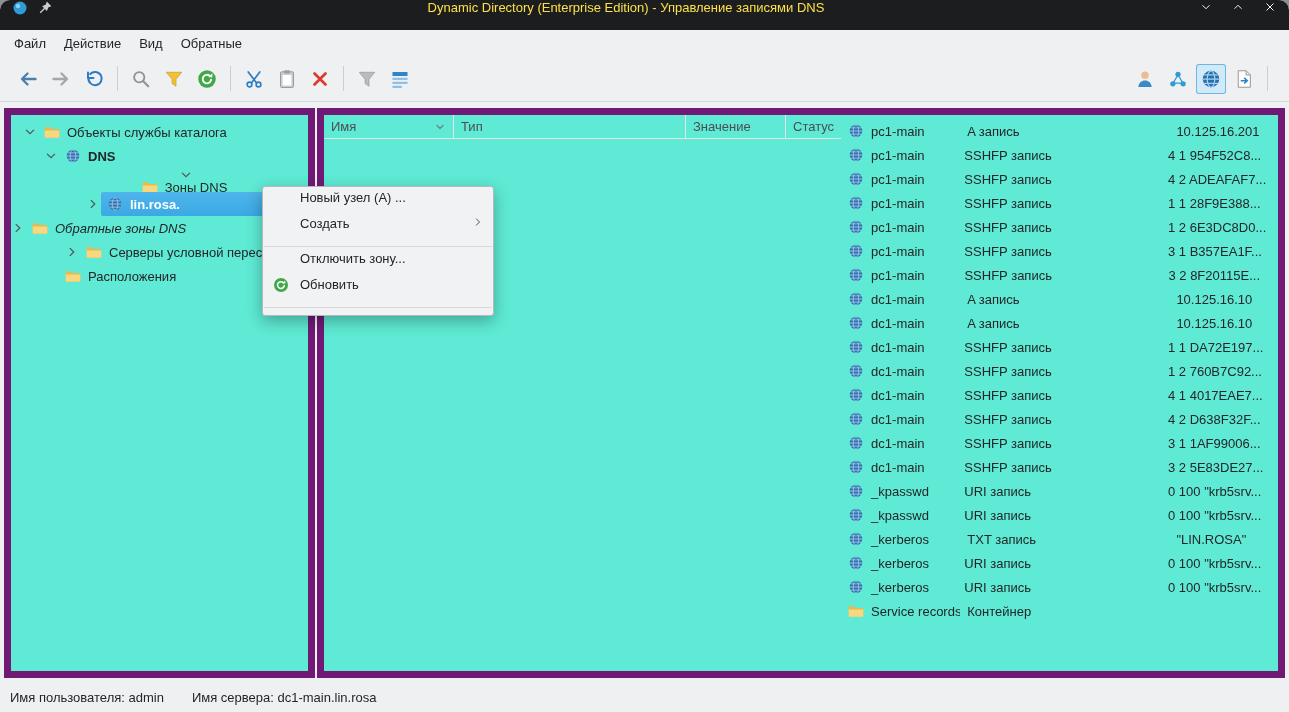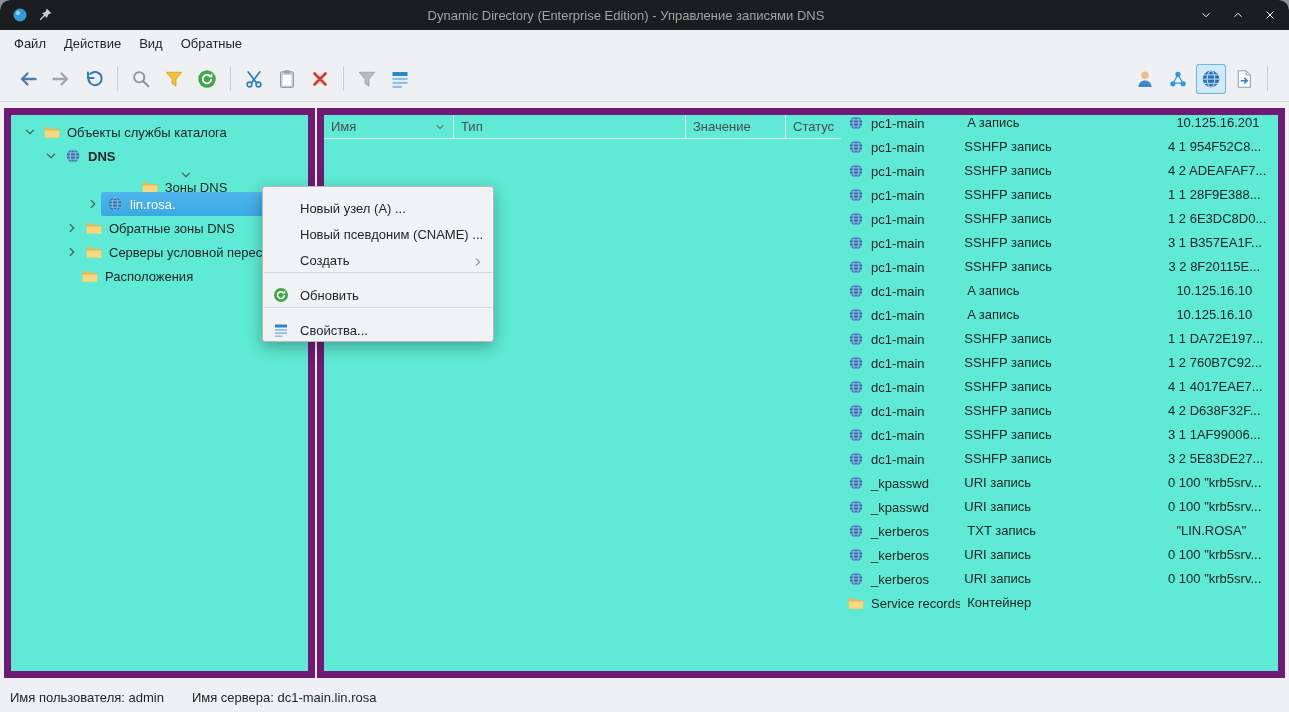--- a/index.html
+++ b/index.html
@@ -1,19 +1,19 @@
 <!DOCTYPE html>
 <html><head>
 <meta charset="utf-8">
 <style>
   *{box-sizing:border-box;margin:0;padding:0;cursor:default;user-select:none}
   html,body{width:1289px;height:712px;overflow:hidden}
   body{font-family:"Liberation Sans","DejaVu Sans",sans-serif;font-size:13px;color:#232629;background:#8e9193}
   .window{position:relative;width:1289px;height:712px;display:flex;flex-direction:column;background:#eff0f1;border-radius:10px 10px 0 0;overflow:hidden}
-  .titlebar{height:30px;flex:none;background:#1b1d1f;color:#a3a3a3;display:flex;align-items:center;padding:0 12px;gap:14px}
+  .titlebar{height:30px;flex:none;background:#1b1d1f;color:#fde047;display:flex;align-items:flex-start;padding:0 12px;gap:14px}
   .tb-left{display:flex;align-items:center;gap:9px}
   .tb-title{flex:1;text-align:center;font-size:13px}
   .tb-controls{display:flex;align-items:center;gap:18px}
   .ic{display:inline-flex;flex:none}
   .ic svg{width:100%;height:100%;display:block}
   .ic16{width:16px;height:16px}
   .ic14{width:14px;height:14px}
   .menubar{height:26px;flex:none;display:flex;align-items:center;padding:0 5px}
   .menu-item{padding:4px 9px}
   .toolbar{height:46px;flex:none;display:flex;align-items:center;padding:0 13px;border-bottom:1px solid #d6d7d8}
@@ -30,29 +30,29 @@
   .tree-item{height:24px;display:flex;align-items:center}
   .chev{width:14px;height:14px;flex:none;margin-right:1px;display:inline-flex}
   .chev svg{width:100%;height:100%;display:block}
   .tree-content{flex:1;height:24px;display:flex;align-items:center;gap:7px;padding:0 6px;margin-right:4px;border-radius:2px;white-space:nowrap;overflow:hidden}
   .tree-content.selected{background:linear-gradient(#4fb5eb,#3aa9e4);color:#fff}
   .thead{height:24px;flex:none;display:flex;align-items:stretch;border-bottom:1px solid #e2e4e6}
   .th{display:flex;align-items:center;padding:0 7px;color:#4b4e51;border-right:1px solid #e2e4e6;white-space:nowrap;overflow:hidden}
   .th-0{width:130px}.th-1{width:232px}.th-2{width:100px}.th-3{flex:1;border-right:none}
   .hdd{margin-left:auto;width:12px;height:12px}
   .rows{flex:1;overflow:hidden}
-  .row{height:24px;display:flex;align-items:flex-start}
+  .row{height:24px;display:flex;align-items:flex-end}
   .cell{white-space:nowrap;overflow:hidden;display:flex;align-items:center}
   .c-name{width:130px;padding:0 4px 0 7px;gap:7px}
   .c-type{width:232px;padding:0 7px}
   .c-value{width:100px;padding:0 4px;overflow:visible}
   .c-status{flex:1;padding:0 7px}
   .statusbar{height:30px;flex:none;display:flex;align-items:center;gap:28px;padding:0 10px}
   .context-menu{position:absolute;left:262px;top:186px;width:232px;background:#f1f2f3;border:1px solid #b6b8ba;border-radius:3px;box-shadow:0 5px 16px rgba(0,0,0,.3);padding:3px 0;z-index:20}
-  .cm-item{height:26px;display:flex;align-items:flex-end;padding:0 9px}
+  .cm-item{height:26px;display:flex;align-items:flex-start;padding:0 9px}
   .cm-ic{width:18px;height:16px;flex:none;margin-right:10px;display:flex;align-items:center;justify-content:center}
   .cm-ic svg{width:16px;height:16px;display:block}
   .cm-label{flex:1;white-space:nowrap}
   .cm-arrow{width:12px;height:12px}
   .cm-sep{height:1px;background:#d7d8d9;margin:4px 1px}
 </style>
 </head>
 <body>
 
 <div class="window">
@@ -275,70 +275,70 @@
             <div class="tree-content">
               <span class="ic ic16">
                 <svg viewBox="0 0 16 16">
                   <path d="M1.3 3.2h4.5l1.6 1.7h7.3c.3 0 .6.3.6.6v7.6c0 .3-.3.6-.6.6H1.3c-.3 0-.6-.3-.6-.6V3.8c0-.3.3-.6.6-.6z" fill="#e9b94e"></path>
                   <path d="M.7 6.6h14.6v6.5c0 .3-.3.6-.6.6H1.3c-.3 0-.6-.3-.6-.6z" fill="#f7d780"></path>
                 </svg>
               </span>
               <span>Зоны DNS</span>
             </div>
           </div>
-          <div class="tree-item" style="padding-left: 75px;">
+          <div class="tree-item" style="padding-left: 75px; font-weight: bold;">
             <span class="chev">
               <svg viewBox="0 0 16 16">
                 <path d="M5.5 3.5L10 8l-4.5 4.5" fill="none" stroke="#51565a" stroke-width="1.4"></path>
               </svg>
             </span>
             <div class="tree-content selected">
               <span class="ic ic16">
                 <svg viewBox="0 0 16 16">
                   <circle cx="8" cy="8" r="6.2" fill="#336fa8"></circle>
                   <ellipse cx="8" cy="8" rx="2.8" ry="6.2" fill="none" stroke="#9ccdf0" stroke-width=".9"></ellipse>
                   <path d="M1.8 8h12.4M2.9 4.9h10.2M2.9 11.1h10.2" stroke="#9ccdf0" stroke-width=".9" fill="none"></path>
                 </svg>
               </span>
               <span>lin.rosa.</span>
+            </div>
+          </div>
+          <div class="tree-item" style=" font-style: italic;">
+            <span class="chev">
+              <svg viewBox="0 0 16 16">
+                <path d="M5.5 3.5L10 8l-4.5 4.5" fill="none" stroke="#51565a" stroke-width="1.4"></path>
+              </svg>
+            </span>
+            <div class="tree-content">
+              <span class="ic ic16">
+                <svg viewBox="0 0 16 16">
+                  <path d="M1.3 3.2h4.5l1.6 1.7h7.3c.3 0 .6.3.6.6v7.6c0 .3-.3.6-.6.6H1.3c-.3 0-.6-.3-.6-.6V3.8c0-.3.3-.6.6-.6z" fill="#e9b94e"></path>
+                  <path d="M.7 6.6h14.6v6.5c0 .3-.3.6-.6.6H1.3c-.3 0-.6-.3-.6-.6z" fill="#f7d780"></path>
+                </svg>
+              </span>
+              <span>Обратные зоны DNS</span>
             </div>
           </div>
           <div class="tree-item" style="padding-left: 54px;">
             <span class="chev">
               <svg viewBox="0 0 16 16">
                 <path d="M5.5 3.5L10 8l-4.5 4.5" fill="none" stroke="#51565a" stroke-width="1.4"></path>
               </svg>
             </span>
             <div class="tree-content">
               <span class="ic ic16">
                 <svg viewBox="0 0 16 16">
                   <path d="M1.3 3.2h4.5l1.6 1.7h7.3c.3 0 .6.3.6.6v7.6c0 .3-.3.6-.6.6H1.3c-.3 0-.6-.3-.6-.6V3.8c0-.3.3-.6.6-.6z" fill="#e9b94e"></path>
                   <path d="M.7 6.6h14.6v6.5c0 .3-.3.6-.6.6H1.3c-.3 0-.6-.3-.6-.6z" fill="#f7d780"></path>
                 </svg>
               </span>
-              <span>Обратные зоны DNS</span>
-            </div>
-          </div>
-          <div class="tree-item" style="padding-left: 54px;">
-            <span class="chev">
-              <svg viewBox="0 0 16 16">
-                <path d="M5.5 3.5L10 8l-4.5 4.5" fill="none" stroke="#51565a" stroke-width="1.4"></path>
-              </svg>
-            </span>
-            <div class="tree-content">
-              <span class="ic ic16">
-                <svg viewBox="0 0 16 16">
-                  <path d="M1.3 3.2h4.5l1.6 1.7h7.3c.3 0 .6.3.6.6v7.6c0 .3-.3.6-.6.6H1.3c-.3 0-.6-.3-.6-.6V3.8c0-.3.3-.6.6-.6z" fill="#e9b94e"></path>
-                  <path d="M.7 6.6h14.6v6.5c0 .3-.3.6-.6.6H1.3c-.3 0-.6-.3-.6-.6z" fill="#f7d780"></path>
-                </svg>
-              </span>
               <span>Серверы условной пересылк</span>
             </div>
           </div>
-          <div class="tree-item" style="padding-left: 50px; align-items: flex-end;">
+          <div class="tree-item" style="padding-left: 33px; align-items: flex-end;">
             <span class="chev"></span>
             <div class="tree-content">
               <span class="ic ic16">
                 <svg viewBox="0 0 16 16">
                   <path d="M1.3 3.2h4.5l1.6 1.7h7.3c.3 0 .6.3.6.6v7.6c0 .3-.3.6-.6.6H1.3c-.3 0-.6-.3-.6-.6V3.8c0-.3.3-.6.6-.6z" fill="#e9b94e"></path>
                   <path d="M.7 6.6h14.6v6.5c0 .3-.3.6-.6.6H1.3c-.3 0-.6-.3-.6-.6z" fill="#f7d780"></path>
                 </svg>
               </span>
               <span>Расположения</span>
             </div>
@@ -687,48 +687,37 @@
     <span>Имя пользователя: admin</span>
     <span>Имя сервера: dc1-main.lin.rosa</span>
   </div>
   <div class="context-menu">
       <div class="cm-item">
         <span class="cm-ic"></span>
         <span class="cm-label">Новый узел (A) ...</span>
       </div>
       <div class="cm-item">
         <span class="cm-ic"></span>
-        <span class="cm-label">Новый псевдоним (CNAME) ...</span>
-      </div>
-      <div class="cm-item">
-        <span class="cm-ic"></span>
         <span class="cm-label">Создать</span>
         <span class="ic cm-arrow">
           <svg viewBox="0 0 16 16">
             <path d="M5.5 3.5L10 8l-4.5 4.5" fill="none" stroke="#3a3d40" stroke-width="1.2"></path>
           </svg>
         </span>
       </div>
       <div class="cm-sep"></div>
+      <div class="cm-item">
+        <span class="cm-ic"></span>
+        <span class="cm-label">Отключить зону...</span>
+      </div>
       <div class="cm-item">
         <span class="cm-ic">
           <svg viewBox="0 0 16 16">
             <circle cx="8" cy="8" r="7" fill="#40a847"></circle>
             <path d="M11.3 8.6a3.4 3.4 0 1 1-1-3" fill="none" stroke="#fff" stroke-width="1.5" stroke-linecap="round"></path>
             <path d="M12.3 3.4v3.2h-3.2z" fill="#fff"></path>
           </svg>
         </span>
         <span class="cm-label">Обновить</span>
       </div>
       <div class="cm-sep"></div>
-      <div class="cm-item">
-        <span class="cm-ic">
-          <svg viewBox="0 0 16 16">
-            <rect x="2" y="2.4" width="12" height="3.1" rx=".4" fill="#2e86c8"></rect>
-            <rect x="2" y="7" width="12" height="1.7" rx=".3" fill="#8fc1e6"></rect>
-            <rect x="2" y="10.2" width="12" height="1.7" rx=".3" fill="#8fc1e6"></rect>
-            <rect x="2" y="13.4" width="7.5" height="1.7" rx=".3" fill="#8fc1e6"></rect>
-          </svg>
-        </span>
-        <span class="cm-label">Свойства...</span>
-      </div>
     </div>
 </div>
 
 </body></html>

